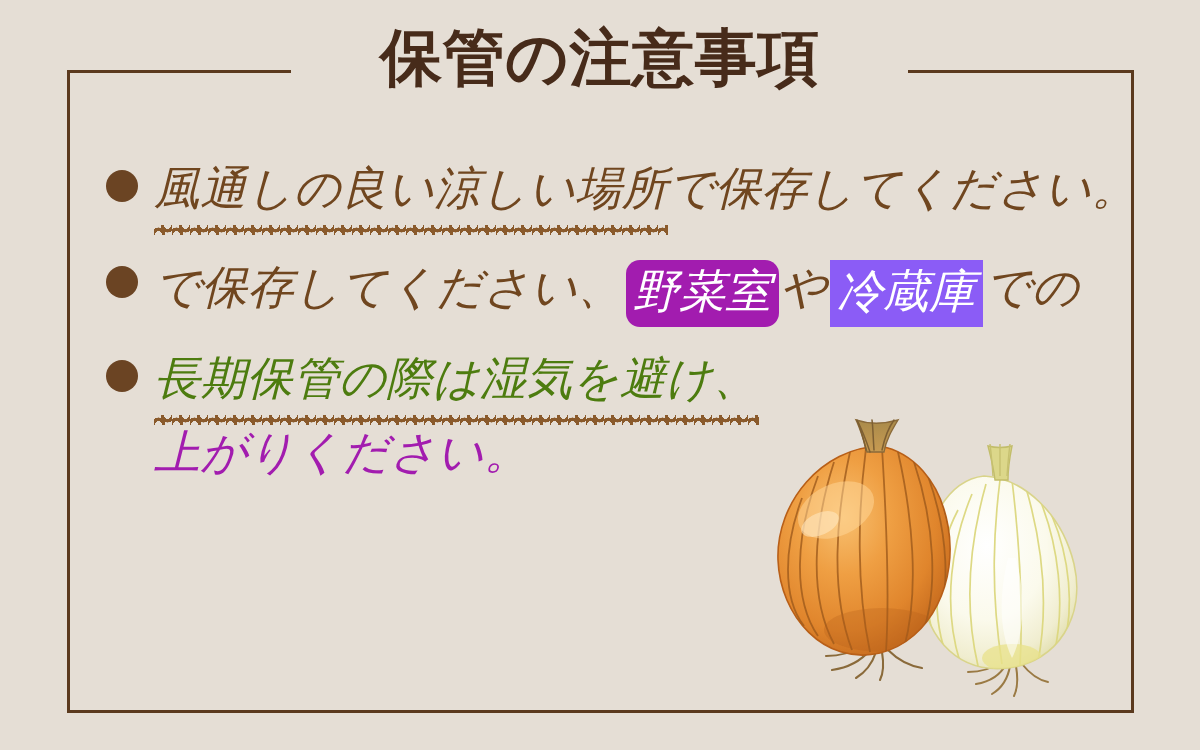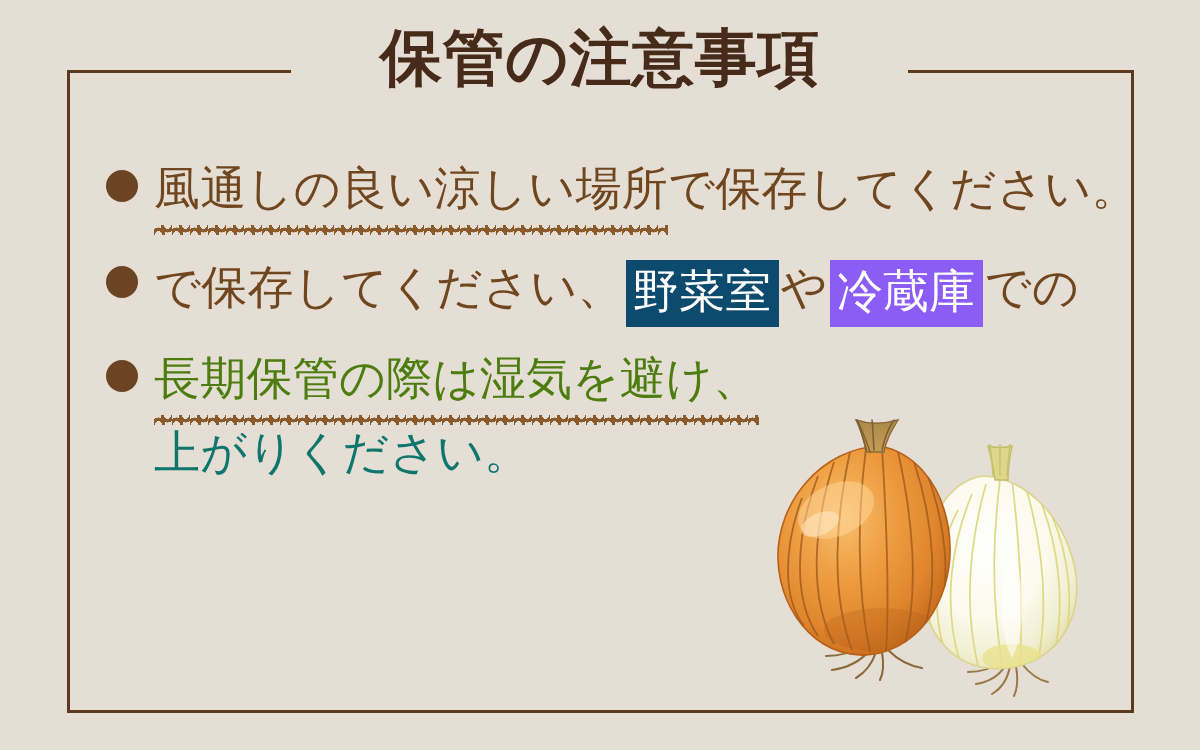--- a/index.html
+++ b/index.html
@@ -48,20 +48,21 @@
     letter-spacing: 0.01em;
     white-space: nowrap;
   }
 
   
   .list {
     position: absolute;
     left: 104px;
     top: 152px;
     width: 1010px;
+    font-style: italic;
   }
   .item {
     position: relative;
     margin-bottom: 22px;
   }
   .item.item-2 { margin-bottom: 16px; }
 
   .bullet {
     position: absolute;
     left: 2px;
@@ -148,29 +149,29 @@
     <div class="item item-1">
       <span class="bullet" style="background: rgb(107, 68, 35);"></span>
       <div class="item-body">
         <div class="line" style="color: rgb(112, 70, 31);"><span class="wavy">風通しの良い涼しい場所</span><span>で保存してください。</span></div>
       </div>
     </div>
 
     <div class="item item-2">
       <span class="bullet" style="background: rgb(107, 68, 35);"></span>
       <div class="item-body">
-        <div class="line line-2" style="color: rgb(112, 70, 31);"><span>で保存してください、</span><span class="chip chip-veg" style="background: #0c4a6e;">野菜室</span><span>や</span><span class="chip chip-fridge" style="background: #8b5cf6;">冷蔵庫</span><span>での</span></div>
+        <div class="line line-2" style="color: rgb(112, 70, 31);"><span>で保存してください、</span><span class="chip chip-veg" style="background: #a21caf; border-radius: 14px;">野菜室</span><span>や</span><span class="chip chip-fridge" style="background: #8b5cf6;">冷蔵庫</span><span>での</span></div>
       </div>
     </div>
 
     <div class="item item-3">
       <span class="bullet" style="background: rgb(107, 68, 35);"></span>
       <div class="item-body">
         <div class="line" style="color: #4d7c0f;"><span class="wavy">長期保管の際は湿気を避け、</span></div>
-        <div class="line" style="color: #0f766e;"><span>上がりください。</span></div>
+        <div class="line" style="color: #a21caf;"><span>上がりください。</span></div>
       </div>
     </div>
 
   </div>
 
   <div class="onions">
     <svg viewBox="0 0 330 290" xmlns="http://www.w3.org/2000/svg">
       <defs>
         <radialGradient id="gOuter" cx="38%" cy="34%" r="72%">
           <stop offset="0%" stop-color="#f8c070"></stop>

